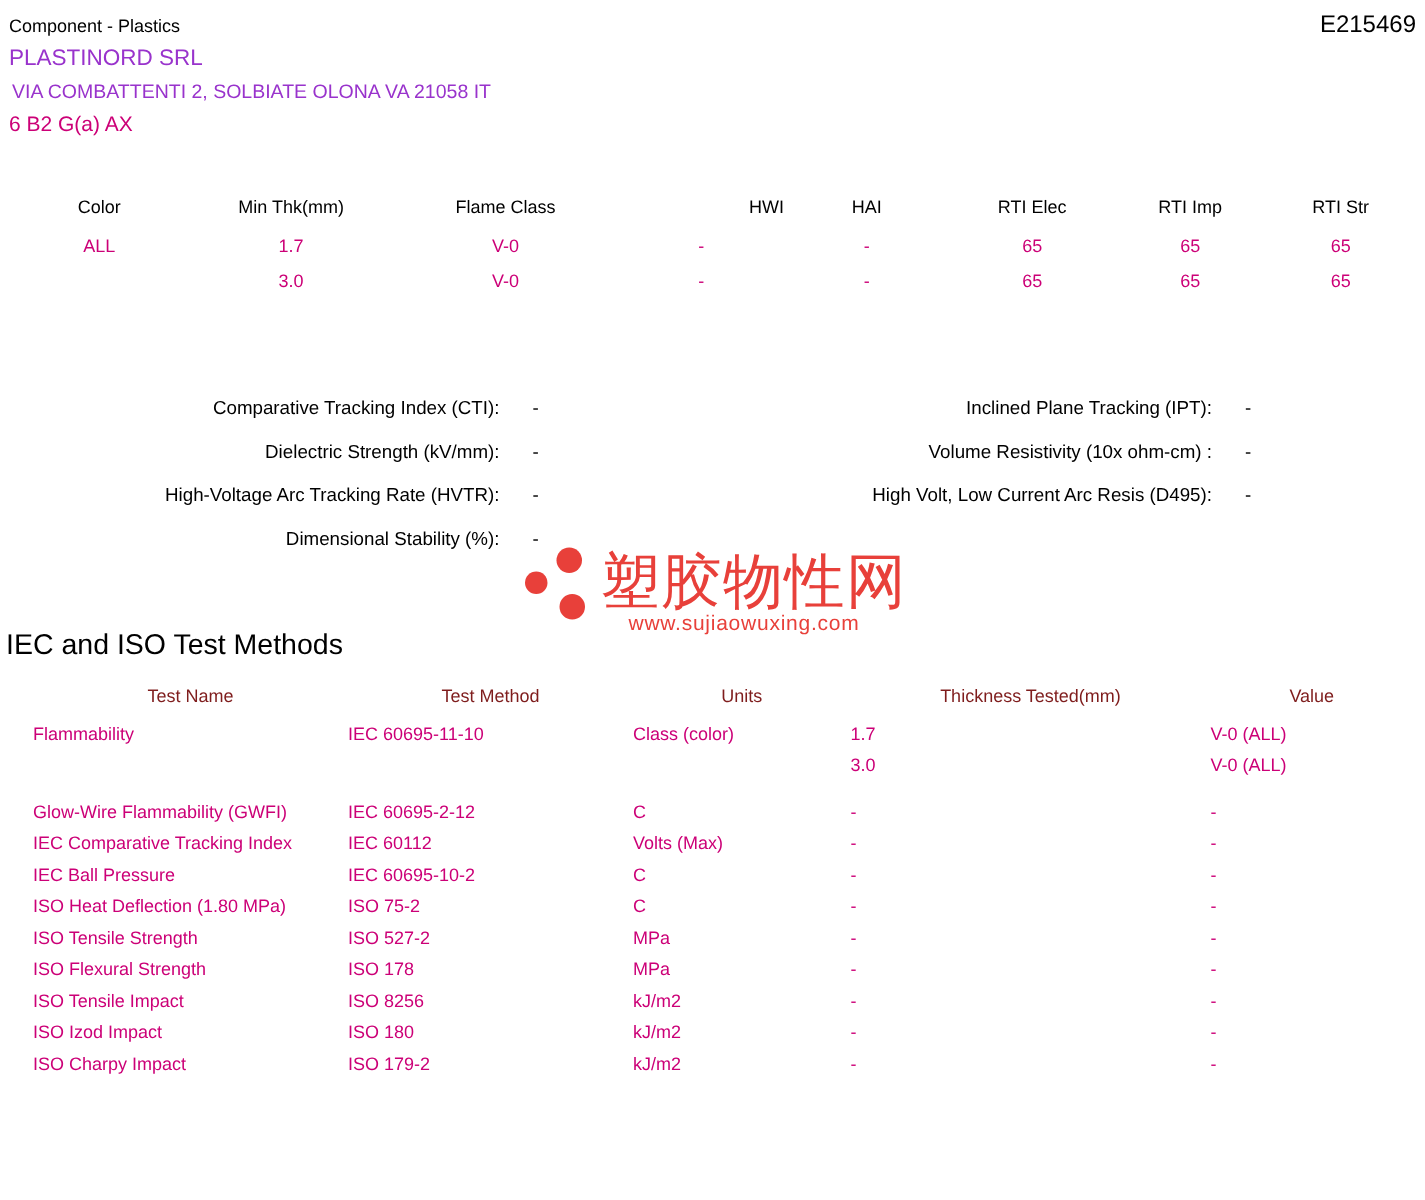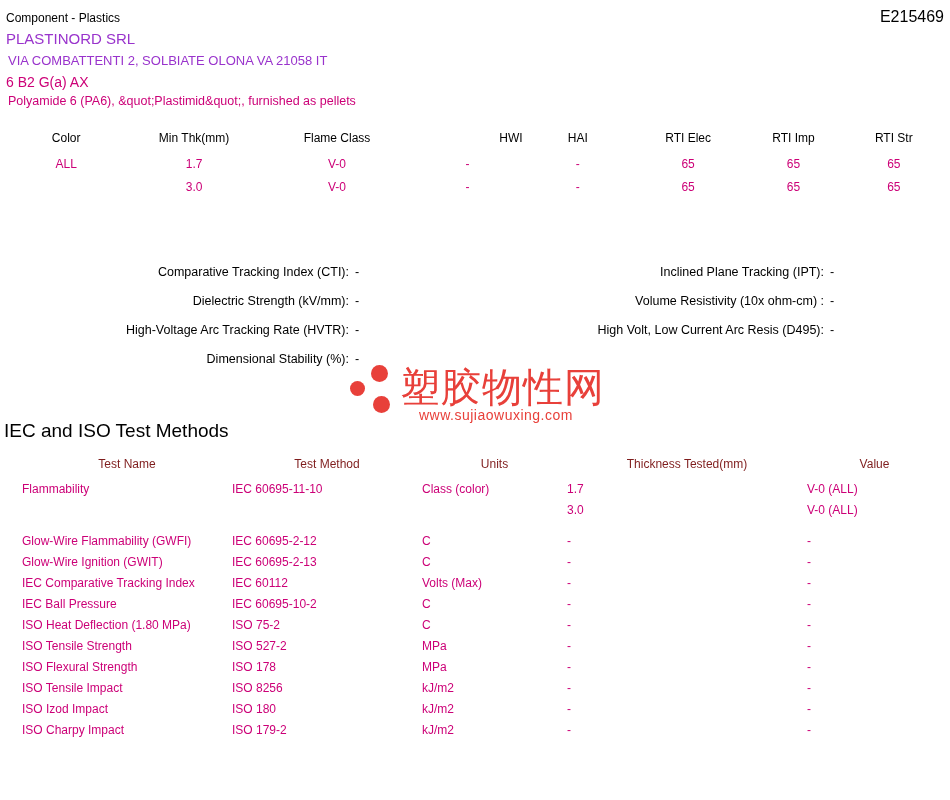--- a/index.html
+++ b/index.html
@@ -107,20 +107,21 @@
     width: 950px;
   }
   .prop-row {
     display: flex;
     margin-bottom: 15px;
   }
   .prop-col {
     width: 475px;
     display: flex;
     align-items: baseline;
+    gap: 16px;
   }
   .prop-label {
     flex: 1;
     text-align: right;
     font-size: 12.5px;
     color: #000;
     padding-right: 6px;
   }
   .prop-value {
     width: 120px;
@@ -209,21 +210,20 @@
 <div class="page">
 
   <div class="top-row">
     <span class="comp-label">Component - Plastics</span>
     <span class="file-no">E215469</span>
   </div>
 
   <div class="company">PLASTINORD SRL</div>
   <div class="address">VIA COMBATTENTI 2, SOLBIATE OLONA  VA  21058 IT</div>
   <div class="designation">6 B2 G(a) AX</div>
-  <div class="material-desc">Polyamide 6 (PA6), &amp;quot;Plastimid&amp;quot;, furnished as pellets</div>
 
   <table class="ratings">
     <thead>
       <tr>
         <th class="c-color">Color</th>
         <th class="c-thk">Min Thk(mm)</th>
         <th class="c-flame">Flame Class</th>
         <th class="c-hwi">HWI</th>
         <th class="c-hai">HAI</th>
         <th class="c-rtie">RTI Elec</th>
@@ -337,27 +337,20 @@
           <td colspan="5"></td>
         </tr>
       <tr>
         <td>Glow-Wire Flammability (GWFI)</td>
         <td>IEC 60695-2-12</td>
         <td>C</td>
         <td>-</td>
         <td>-</td>
       </tr>
       <tr>
-        <td>Glow-Wire Ignition (GWIT)</td>
-        <td>IEC 60695-2-13</td>
-        <td>C</td>
-        <td>-</td>
-        <td>-</td>
-      </tr>
-      <tr>
         <td>IEC Comparative Tracking Index</td>
         <td>IEC 60112</td>
         <td>Volts (Max)</td>
         <td>-</td>
         <td>-</td>
       </tr>
       <tr>
         <td>IEC Ball Pressure</td>
         <td>IEC 60695-10-2</td>
         <td>C</td>

